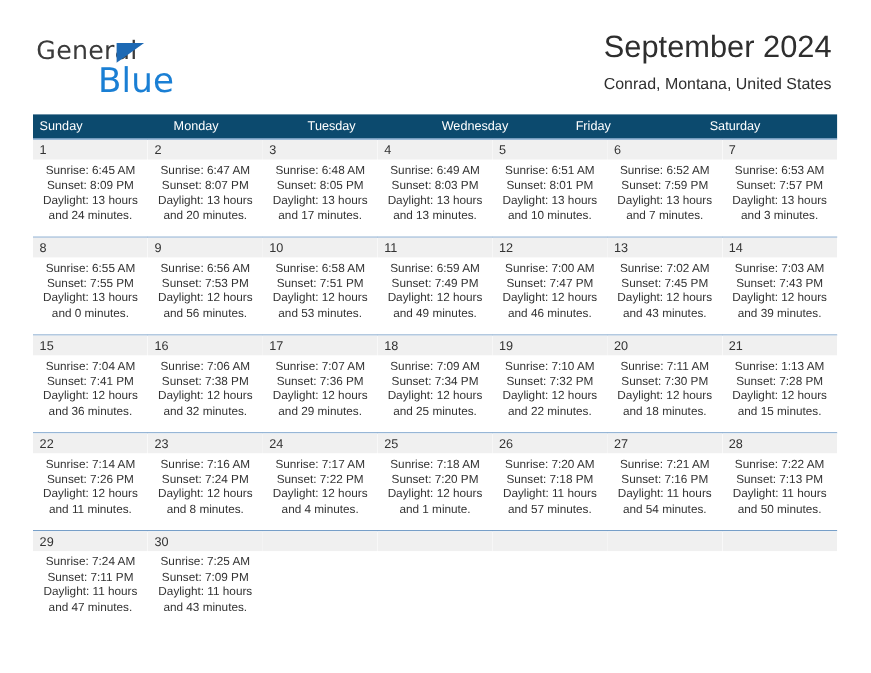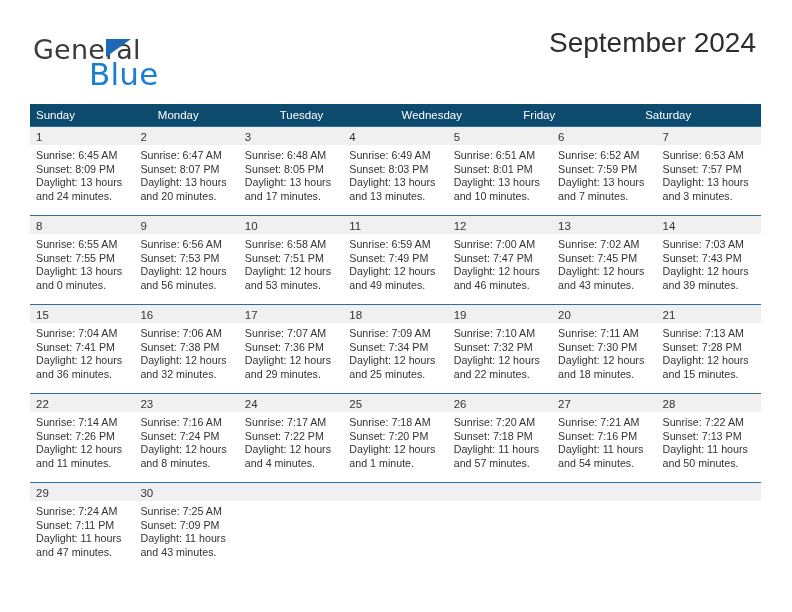--- a/index.html
+++ b/index.html
@@ -33,21 +33,21 @@
     position: absolute;
     left: 33px;
     top: 34px;
     width: 220px;
     height: 48px;
   }
   .logo-general {
     position: absolute;
     left: 0;
     top: 0;
-    font-size: 27px;
+    font-size: 23px;
     letter-spacing: 0.2px;
     color: #3b3b3b;
     font-family: "DejaVu Sans", sans-serif;
   }
   .logo-triangle {
     position: absolute;
     left: 73px;
     top: 5px;
     width: 0;
     height: 0;
@@ -131,20 +131,21 @@
   }
   .day-number {
     font-size: 11.5px;
     line-height: 18px;
     color: #333333;
     display: inline-block;
   }
   .day-body {
     padding: 4px 6px 0 6px;
     box-sizing: border-box;
+    text-align: center;
   }
   .day-line {
     font-size: 10.7px;
     line-height: 13.6px;
     color: #333333;
     white-space: nowrap;
   }
 </style>
 </head>
 <body>
@@ -154,20 +155,21 @@
   <div class="header">
 
     <div class="logo">
       <span class="logo-general">General</span>
       <span class="logo-triangle"></span>
       <span class="logo-blue">Blue</span>
     </div>
 
     <div class="title-block">
       <div class="month-title">September 2024</div>
+      <div class="location">Conrad, Montana, United States</div>
     </div>
 
   </div>
 
   <div class="calendar">
 
     <div class="weekday-row">
       <div class="weekday">Sunday</div>
       <div class="weekday">Monday</div>
       <div class="weekday">Tuesday</div>
@@ -359,21 +361,21 @@
         <div class="day-body">
           <div class="day-line">Sunrise: 7:11 AM</div>
           <div class="day-line">Sunset: 7:30 PM</div>
           <div class="day-line">Daylight: 12 hours</div>
           <div class="day-line">and 18 minutes.</div>
         </div>
       </div>
       <div class="day-cell">
         <div class="day-number-band"><span class="day-number">21</span></div>
         <div class="day-body">
-          <div class="day-line">Sunrise: 7:13 AM</div>
+          <div class="day-line">Sunrise: 1:13 AM</div>
           <div class="day-line">Sunset: 7:28 PM</div>
           <div class="day-line">Daylight: 12 hours</div>
           <div class="day-line">and 15 minutes.</div>
         </div>
       </div>
     </div>
 
     <div class="week-row">
       <div class="day-cell">
         <div class="day-number-band"><span class="day-number">22</span></div>

